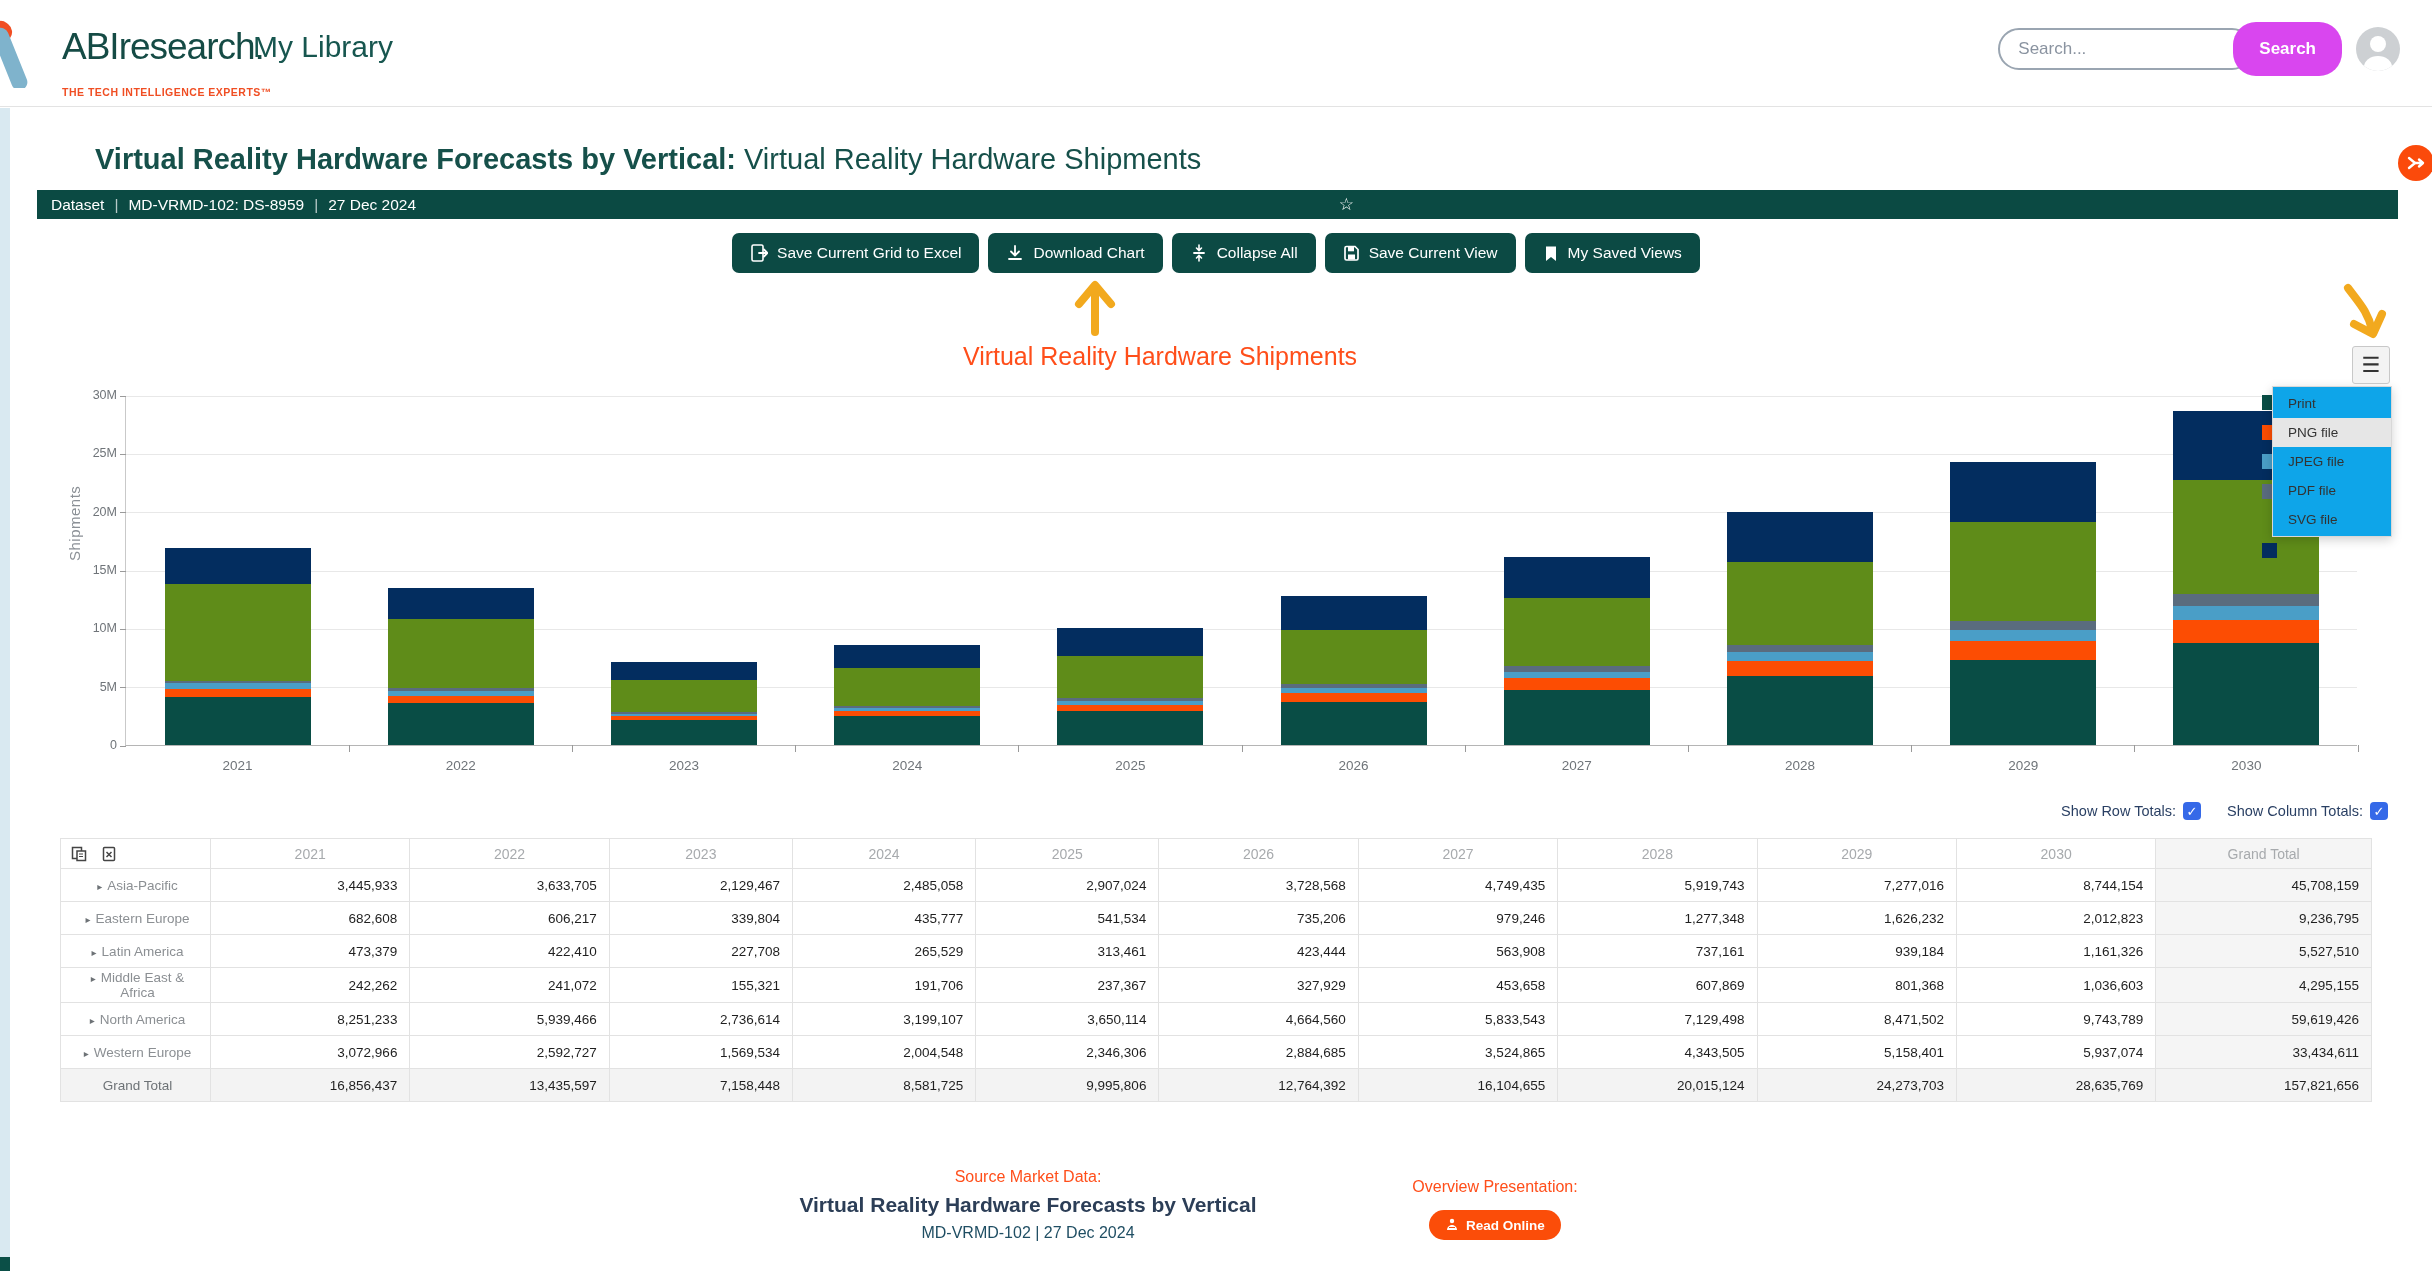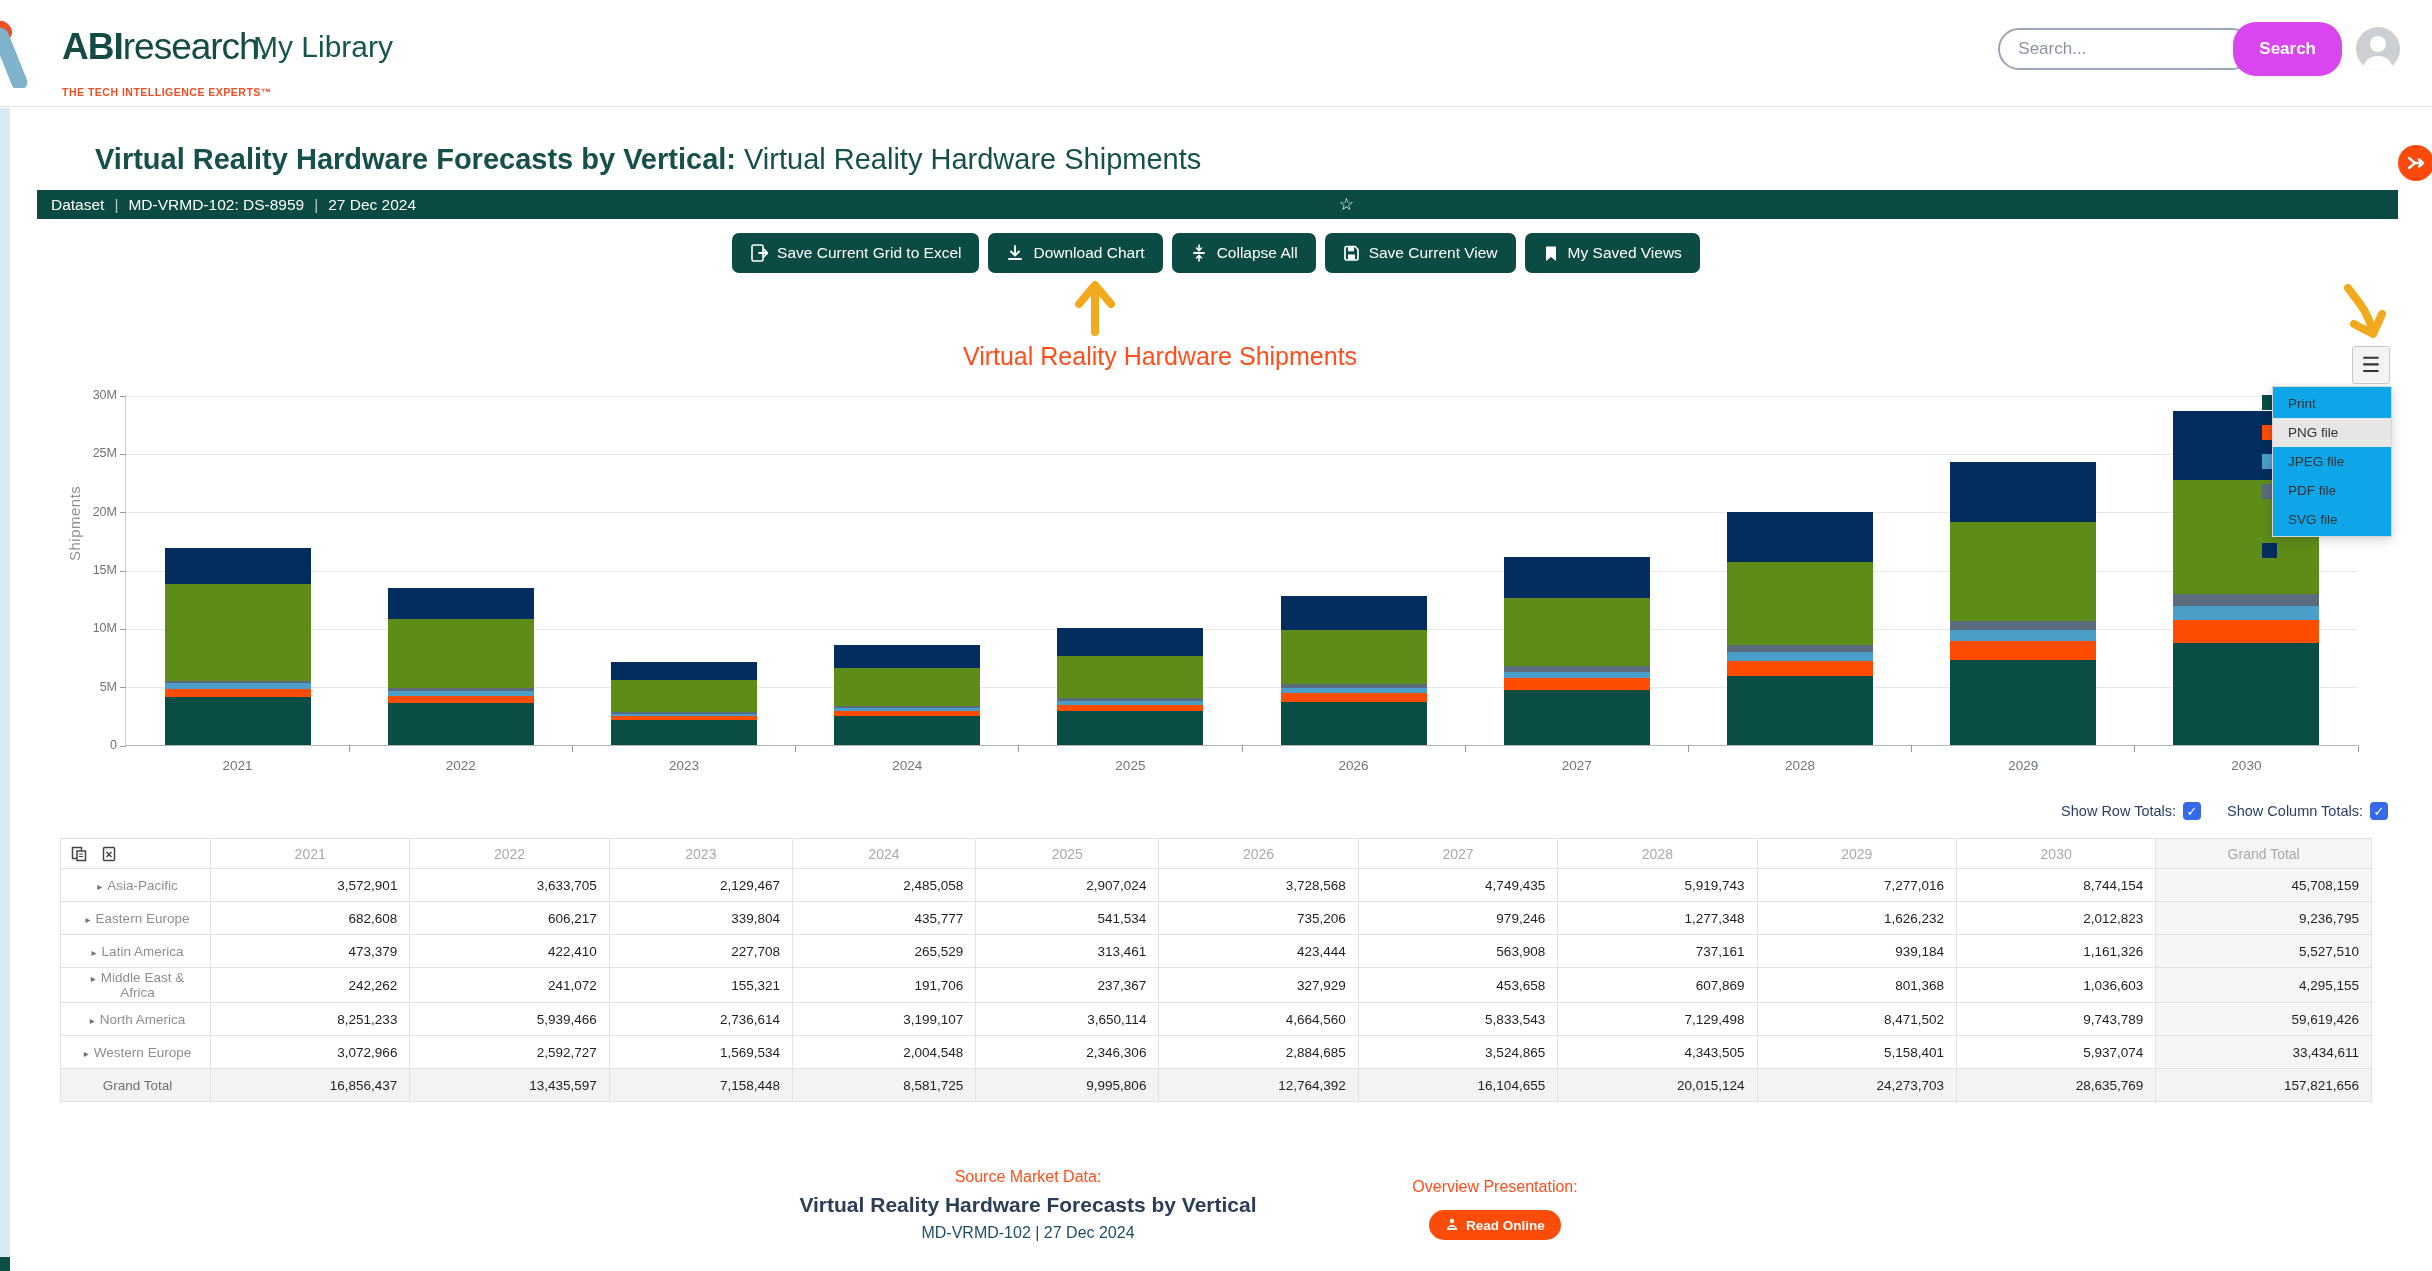--- a/index.html
+++ b/index.html
@@ -4,21 +4,21 @@
 <style>
   * { margin:0; padding:0; box-sizing:border-box; }
   html,body { width:2432px; height:1271px; background:#fff; font-family:"Liberation Sans", sans-serif; overflow:hidden; position:relative; }
 
   
   .header { position:absolute; top:0; left:0; width:2432px; height:107px; background:#fff; border-bottom:1px solid #e3e3e3; }
   .logo-wrap { position:absolute; left:0; top:18px; display:flex; align-items:flex-start; }
   .logo-mark { width:58px; height:70px; }
   .brand-block { margin-left:4px; margin-top:8px; }
   .brand-line { font-size:37px; color:#154b45; letter-spacing:-1px; }
-  .brand-line .b { font-weight:bold; }
+  .brand-line .b { font-weight:normal; }
   .brand-tagline { color:#f04e23; font-size:10.5px; font-weight:bold; letter-spacing:.5px; margin-top:18px; text-align:right; }
   .app-title { position:absolute; left:253px; top:30px; font-size:30px; color:#17564f; }
   .search-area { position:absolute; right:32px; top:22px; display:flex; align-items:center; }
   .search-input { width:255px; height:42px; border:2px solid #9aa5b1; border-radius:21px; padding:0 18px; font-size:17px; color:#333; outline:none; }
   .search-input::placeholder { color:#8a93a0; }
   .search-btn { height:54px; margin-left:-20px; padding:0 26px; background:#d946ef; color:#fff; border:none; border-radius:23px; font-size:17px; font-weight:bold; cursor:pointer; }
   .avatar { width:44px; height:44px; border-radius:50%; background:#cdd0d3; margin-left:14px; overflow:hidden; }
 
   
   .left-strip { position:absolute; left:0; top:108px; width:10px; height:1163px; background:#d9e9f1; }
@@ -370,21 +370,21 @@
         <th>2027</th>
         <th>2028</th>
         <th>2029</th>
         <th>2030</th>
         <th class="gtcol">Grand Total</th>
       </tr>
     </thead>
   <tbody id="gridBody">
       <tr>
         <td class="rowlab"><span class="caret">▸</span><span>Asia-Pacific</span></td>
-        <td>3,572,901</td>
+        <td>3,445,933</td>
         <td>3,633,705</td>
         <td>2,129,467</td>
         <td>2,485,058</td>
         <td>2,907,024</td>
         <td>3,728,568</td>
         <td>4,749,435</td>
         <td>5,919,743</td>
         <td>7,277,016</td>
         <td>8,744,154</td>
         <td class="gtcol">45,708,159</td>

